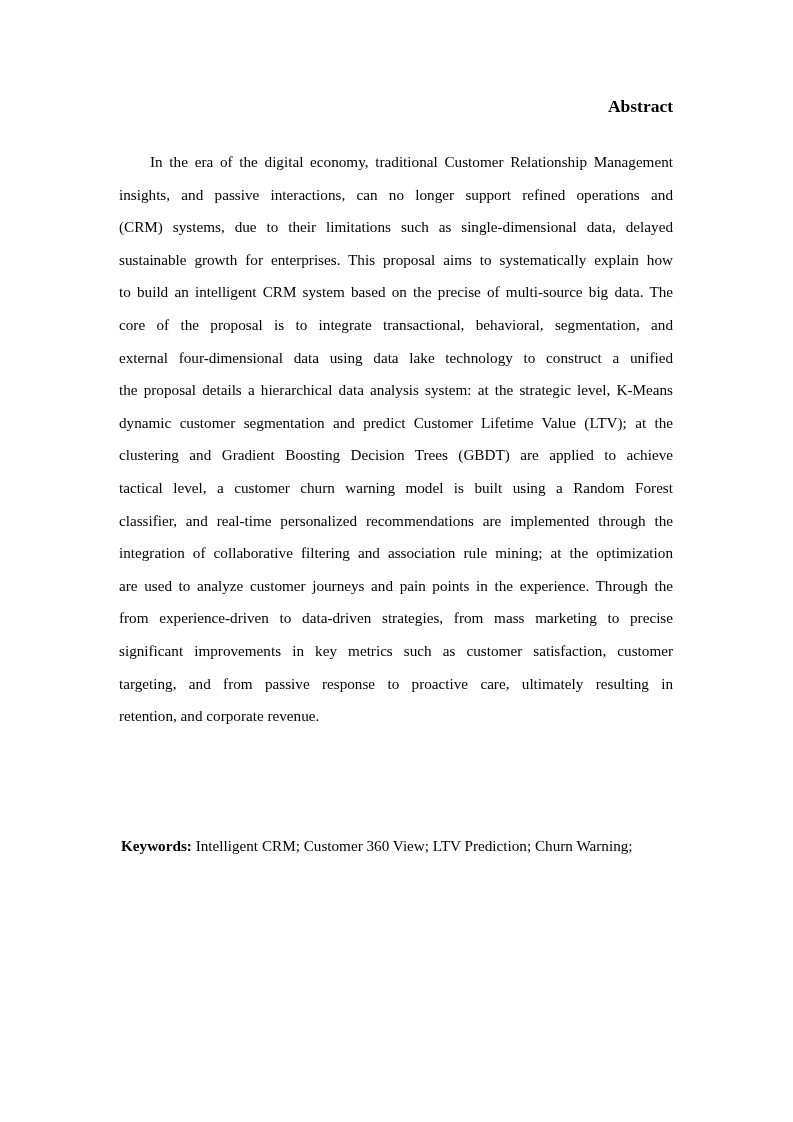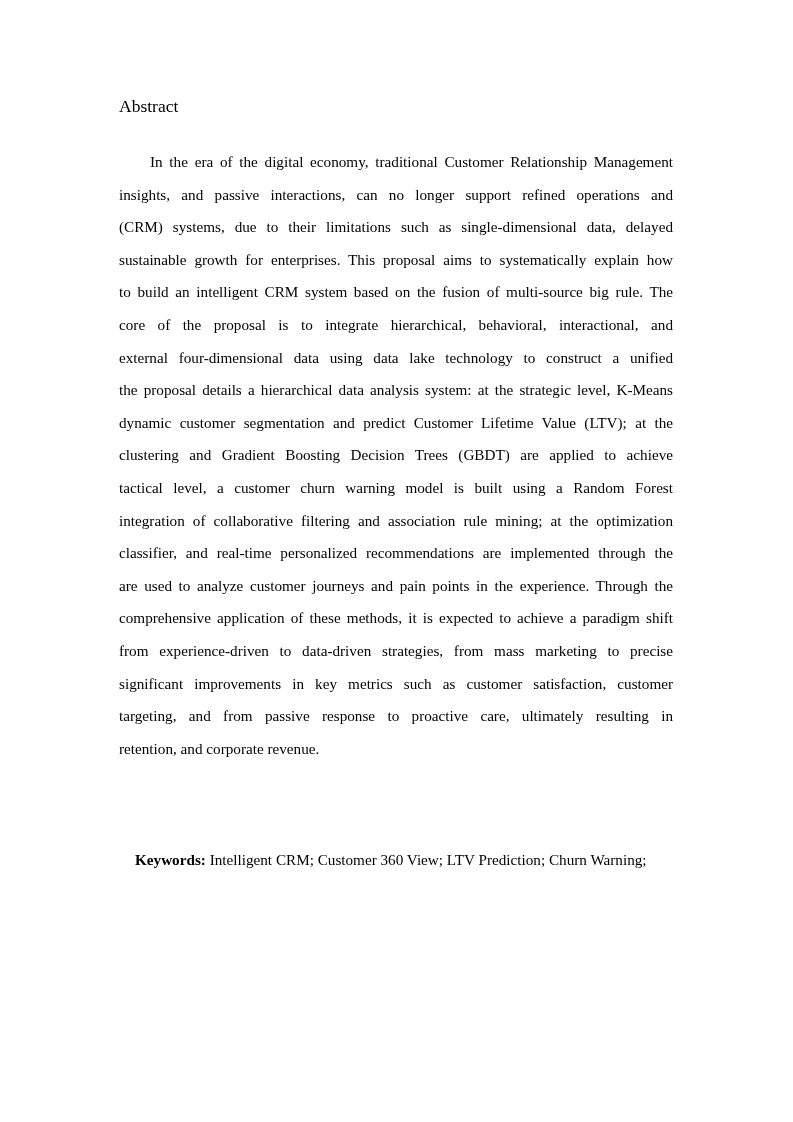--- a/index.html
+++ b/index.html
@@ -19,22 +19,22 @@
       position: absolute;
       left: 119px;
       top: 0;
       width: 554px;
     }
     .title {
       position: absolute;
       top: 95px;
       left: 0;
       width: 554px;
-      text-align: left;
-      font-weight: normal;
+      text-align: right;
+      font-weight: bold;
       font-size: 17.5px;
       line-height: 22px;
       margin: 0;
     }
     .abstract-body {
       position: absolute;
       top: 146px;
       left: 0;
       width: 554px;
       margin: 0;
@@ -53,21 +53,21 @@
       padding-left: 31px;
     }
     .abstract-body .line.last {
       text-align-last: left;
     }
     .keywords {
       position: absolute;
       top: 828px;
       left: 0;
       width: 554px;
-      margin: 16px;
+      margin: 2px;
       font-size: 15.2px;
       line-height: 32.6px;
     }
     .keywords .kw-label {
       font-weight: bold;
     }
     .keywords .line {
       display: block;
       white-space: nowrap;
       height: 32.6px;
@@ -77,31 +77,30 @@
 <body>
 
 <div class="page">
   <h1 class="title">Abstract</h1>
 
   <div class="abstract-body">
     <span class="line first">In the era of the digital economy, traditional Customer Relationship Management</span>
     <span class="line">insights, and passive interactions, can no longer support refined operations and</span>
     <span class="line">(CRM) systems, due to their limitations such as single-dimensional data, delayed</span>
     <span class="line">sustainable growth for enterprises. This proposal aims to systematically explain how</span>
-    <span class="line">to build an intelligent CRM system based on the fusion of multi-source big rule. The</span>
-    <span class="line">core of the proposal is to integrate hierarchical, behavioral, interactional, and</span>
+    <span class="line">to build an intelligent CRM system based on the precise of multi-source big data. The</span>
+    <span class="line">core of the proposal is to integrate transactional, behavioral, segmentation, and</span>
     <span class="line">external four-dimensional data using data lake technology to construct a unified</span>
     <span class="line">the proposal details a hierarchical data analysis system: at the strategic level, K-Means</span>
     <span class="line">dynamic customer segmentation and predict Customer Lifetime Value (LTV); at the</span>
     <span class="line">clustering and Gradient Boosting Decision Trees (GBDT) are applied to achieve</span>
     <span class="line">tactical level, a customer churn warning model is built using a Random Forest</span>
+    <span class="line">classifier, and real-time personalized recommendations are implemented through the</span>
     <span class="line">integration of collaborative filtering and association rule mining; at the optimization</span>
-    <span class="line">classifier, and real-time personalized recommendations are implemented through the</span>
     <span class="line">are used to analyze customer journeys and pain points in the experience. Through the</span>
-    <span class="line">comprehensive application of these methods, it is expected to achieve a paradigm shift</span>
     <span class="line">from experience-driven to data-driven strategies, from mass marketing to precise</span>
     <span class="line">significant improvements in key metrics such as customer satisfaction, customer</span>
     <span class="line">targeting, and from passive response to proactive care, ultimately resulting in</span>
     <span class="line last">retention, and corporate revenue.</span>
   </div>
 
   <div class="keywords">
     <span class="line"><span class="kw-label">Keywords:</span><span> Intelligent CRM; Customer 360 View; LTV Prediction; Churn Warning;</span></span>
   </div>
 </div>

